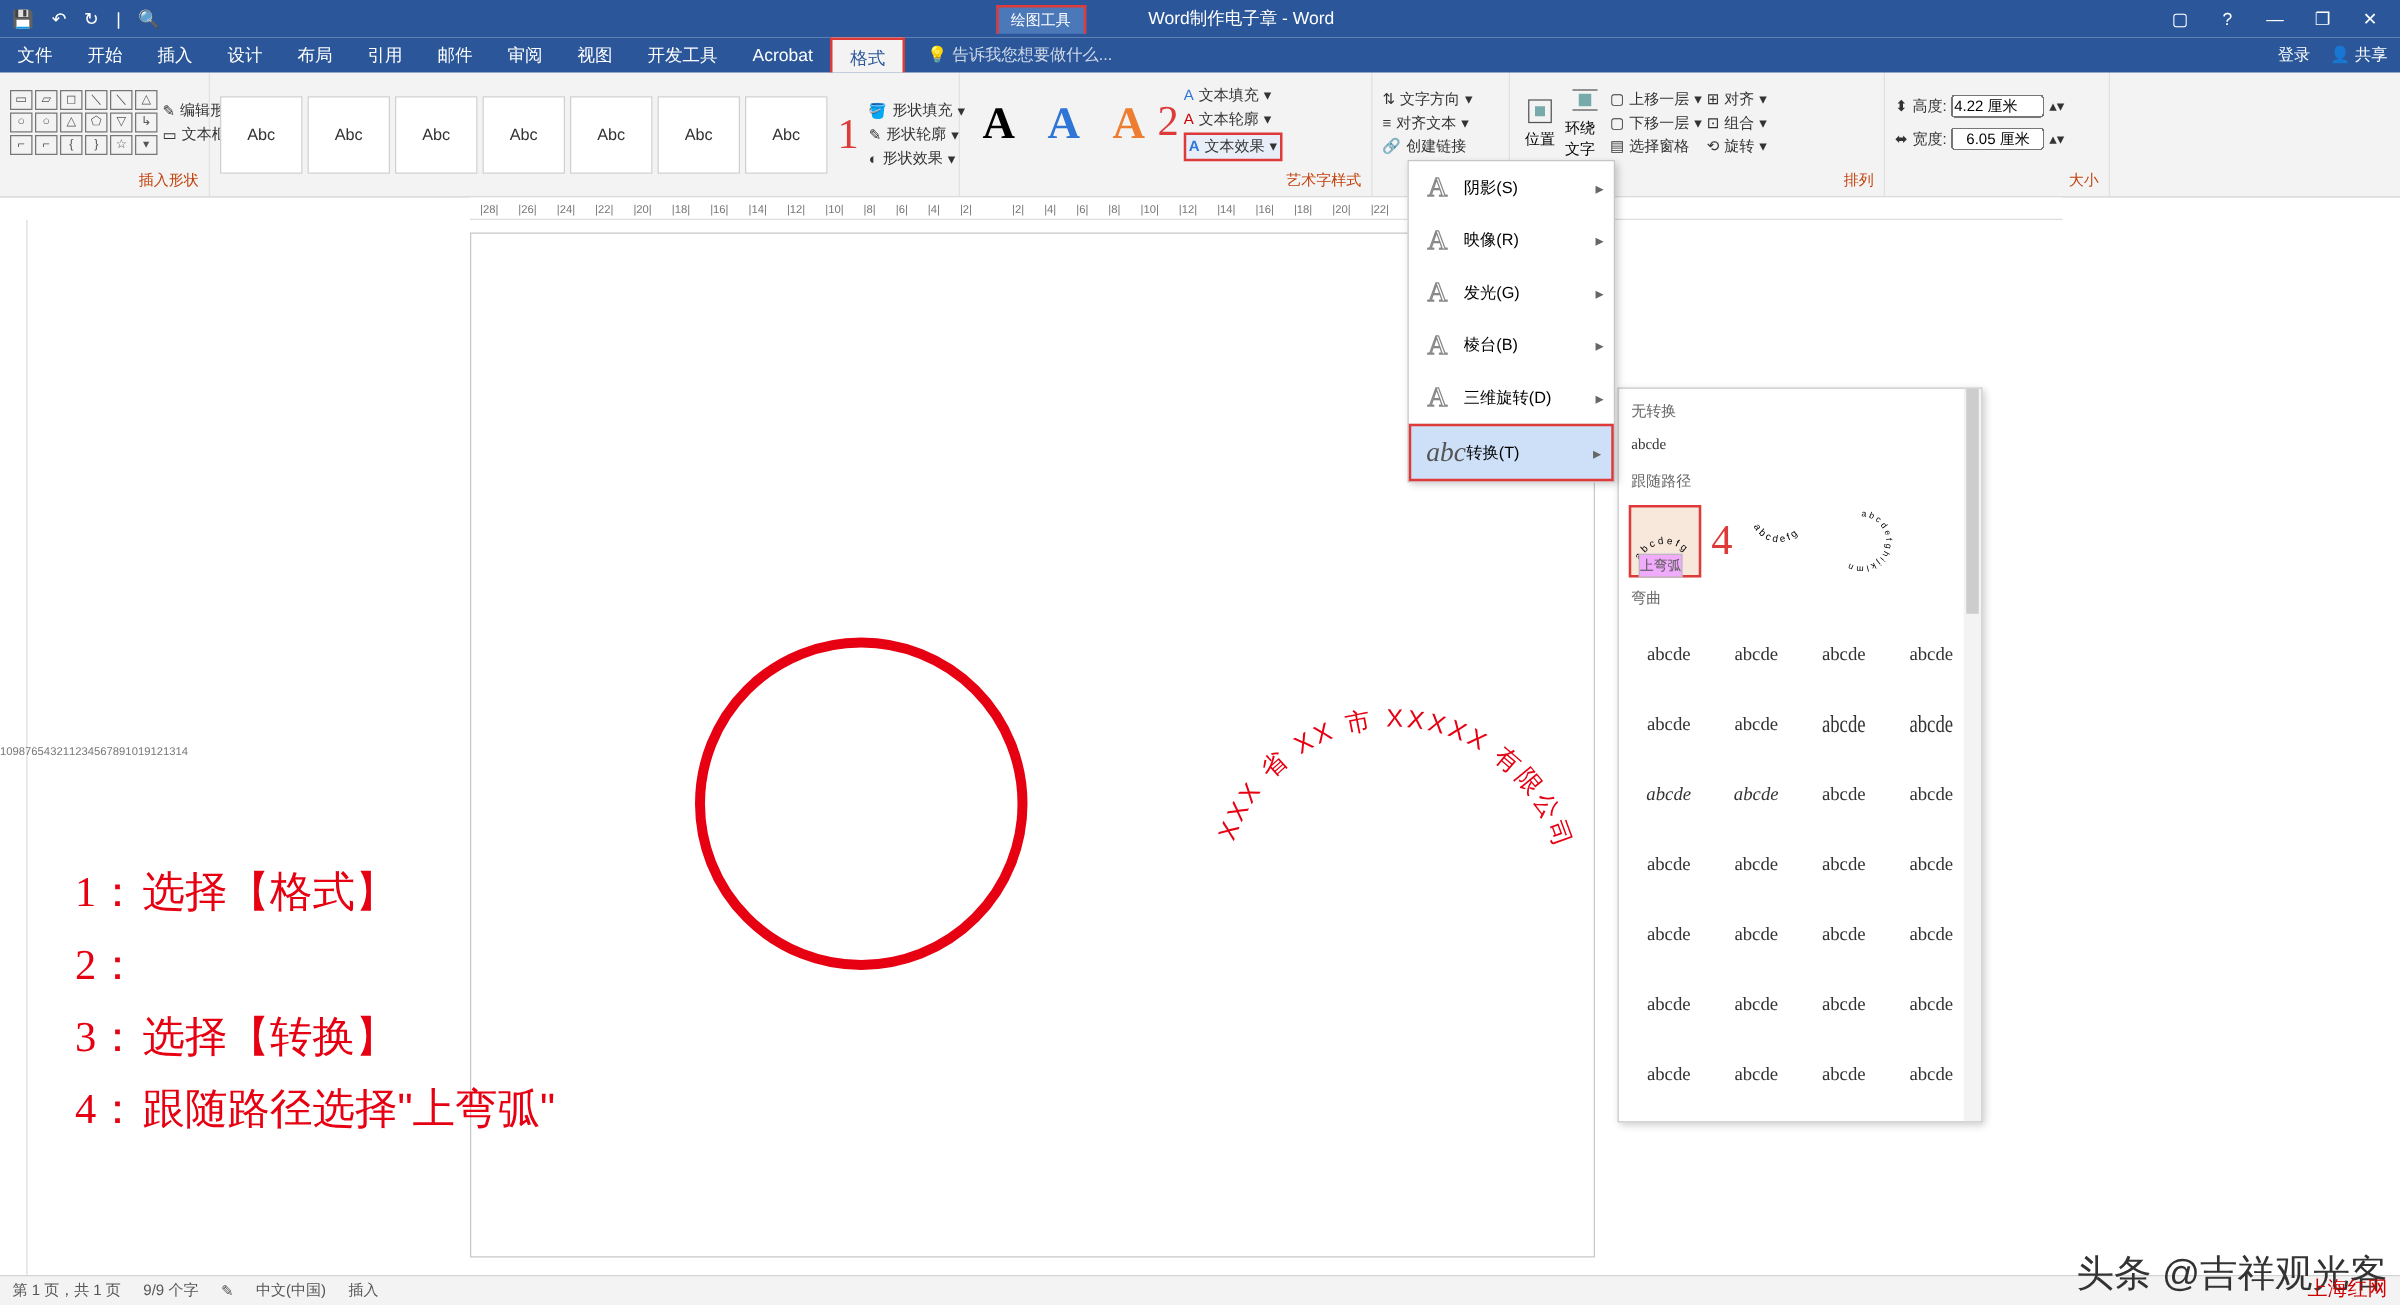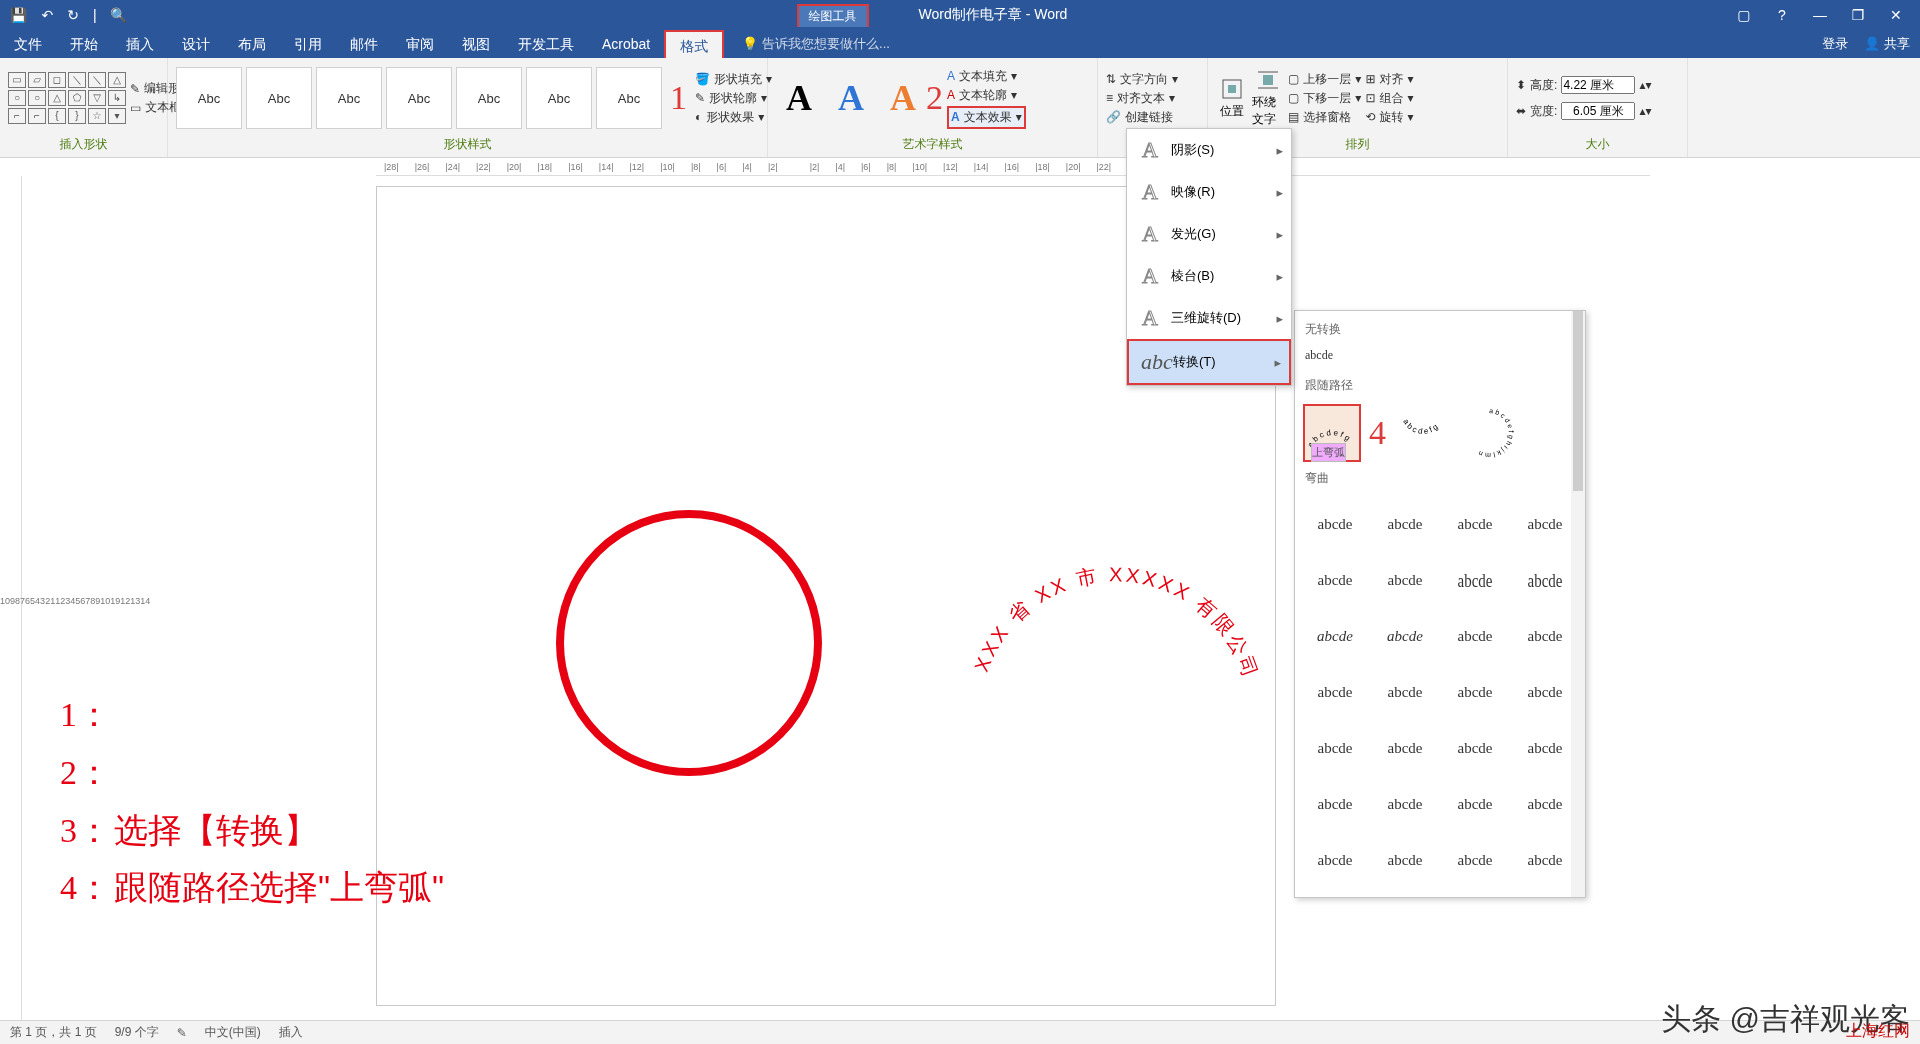--- a/index.html
+++ b/index.html
@@ -15,21 +15,21 @@
 .win-controls span { width:36px; text-align:center; font-size:14px; cursor:pointer; }
 
 .menubar { background:#2b579a; height:28px; display:flex; align-items:center; color:#fff; position:relative; }
 .menubar .tab { padding:0 14px; height:28px; line-height:28px; font-size:14px; cursor:pointer; }
 .menubar .tab.active { background:#f3f3f3; color:#2b579a; border:2px solid #de3a3a; border-bottom:none; }
 .menubar .tell-me { margin-left:18px; color:#d0d9e8; font-size:13px; }
 .menubar .right { position:absolute; right:10px; display:flex; gap:16px; }
 
 .ribbon { background:#f3f3f3; height:100px; border-bottom:1px solid #d4d4d4; display:flex; }
 .ribbon-group { border-right:1px solid #e1e1e1; padding:2px 8px; display:flex; flex-direction:column; justify-content:space-between; }
-.ribbon-group .label { text-align:center; font-size:12px; color:#4d7c0f; padding-bottom:2px; }
+.ribbon-group .label { text-align:right; font-size:12px; color:#c2410c; padding-bottom:2px; }
 .ribbon-group .body { flex:1; display:flex; align-items:center; gap:4px; }
 
 .shape-grid { display:grid; grid-template-columns:repeat(6,18px); grid-auto-rows:16px; gap:2px; }
 .shape-grid span { border:1px solid #777; font-size:10px; text-align:center; line-height:14px; color:#555; }
 
 .style-gallery { display:flex; gap:4px; }
 .style-item { width:66px; height:62px; border:1px solid #d0d0d0; background:#fff; display:flex; align-items:center; justify-content:center; font-size:13px; color:#333; }
 
 .wordart-gallery { display:flex; gap:6px; }
 .wa { width:46px; height:54px; display:flex; align-items:center; justify-content:center; font-size:36px; font-weight:bold; font-family:"Times New Roman",serif; }
@@ -169,21 +169,20 @@
         <div class="style-item">Abc</div>
         <div class="style-item">Abc</div>
       </div>
       <span class="red-num" style="margin-left:4px">1</span>
       <div class="btn-stack" style="margin-left:4px">
         <div>🪣 <span>形状填充</span> ▾</div>
         <div>✎ <span>形状轮廓</span> ▾</div>
         <div>◐ <span>形状效果</span> ▾</div>
       </div>
     </div>
-    <div class="label">形状样式</div>
   </div>
 
   <div class="ribbon-group" style="width:330px">
     <div class="body">
       <div class="wordart-gallery">
         <div class="wa" style="color:#000">A</div>
         <div class="wa" style="color:#2e75d6">A</div>
         <div class="wa" style="color:#ed7d31">A</div>
       </div>
       <span class="red-num" style="margin-left:-4px">2</span>
@@ -410,20 +409,21 @@
 <div class="arc-text">
   <svg width="290" height="160" viewBox="0 0 290 160">
     <path id="arc" d="M15,140 A135,135 0 0,1 275,140" fill="none"></path>
     <text><textPath href="#arc" startOffset="2%">XXX 省 XX 市 XXXXX 有限公司</textPath></text>
   </svg>
 </div>
 
 <div class="annotations">
   <div class="an">
       <span class="ann-num">1：</span>
+      <span>选择【格式】</span>
     </div>
   <div class="an">
       <span class="ann-num">2：</span>
     </div>
   <div class="an">
       <span class="ann-num">3：</span>
       <span>选择【转换】</span>
     </div>
   <div class="an">
       <span class="ann-num">4：</span>

